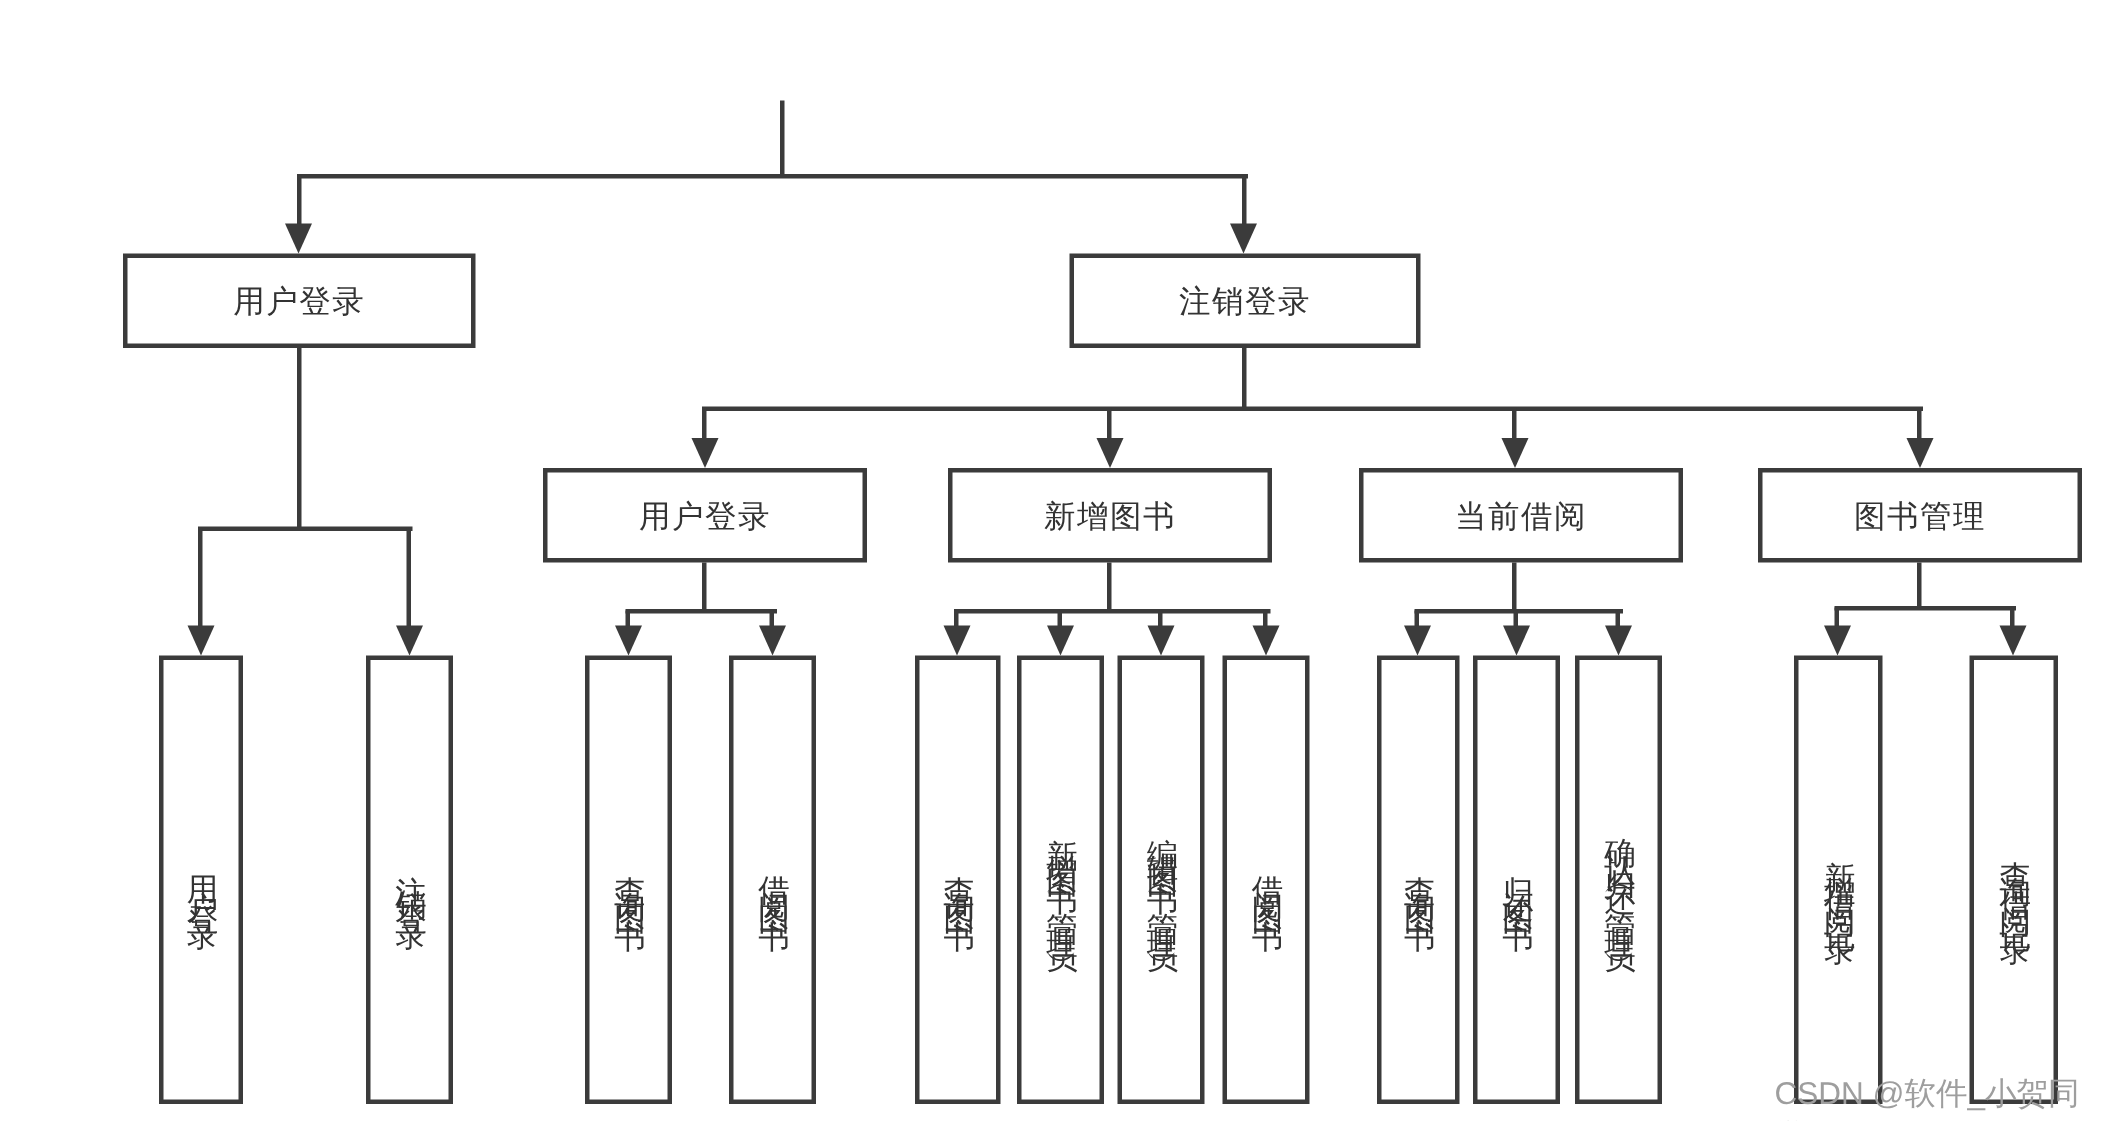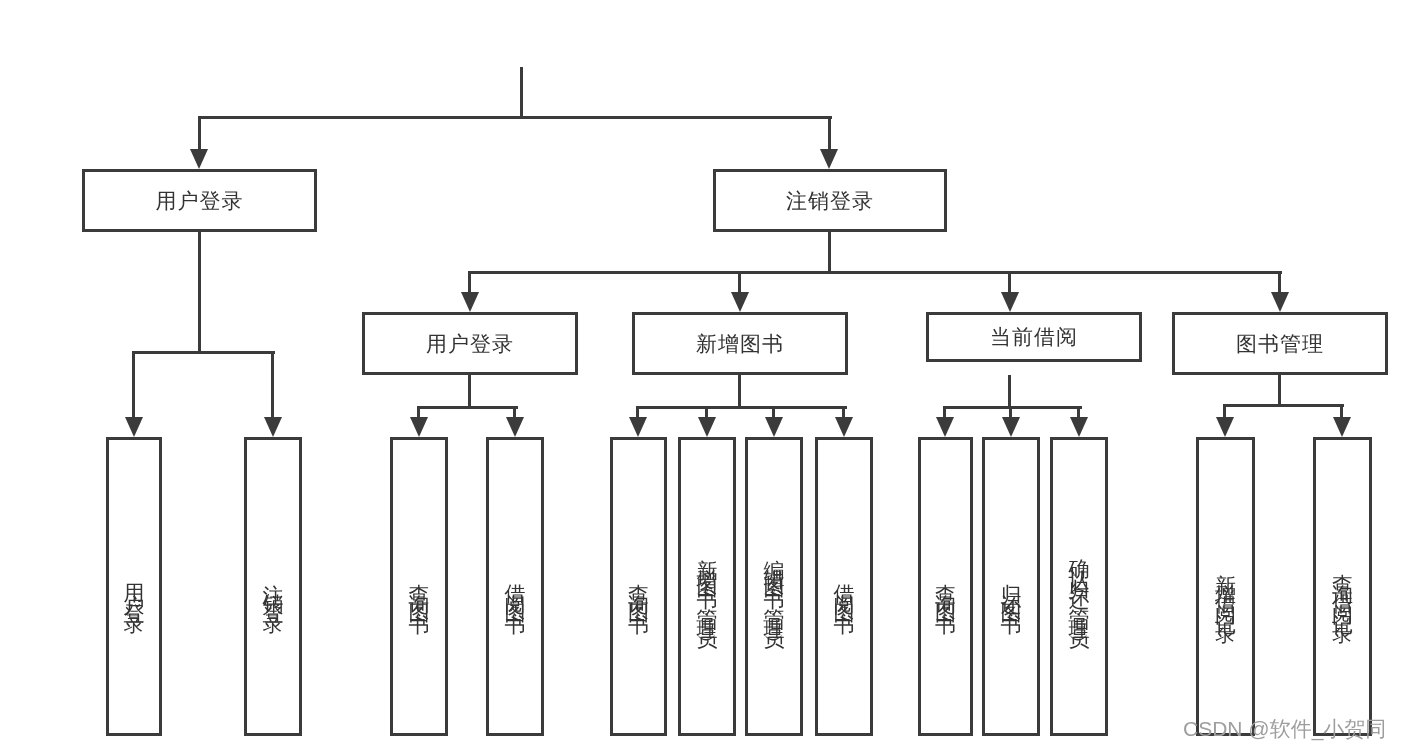--- a/index.html
+++ b/index.html
@@ -43,21 +43,21 @@
   </div>
 
   <div class="box" style="left:362px;top:312px;width:216px;height:63px;">
     <span>用户登录</span>
   </div>
 
   <div class="box" style="left:632px;top:312px;width:216px;height:63px;">
     <span>新增图书</span>
   </div>
 
-  <div class="box" style="left:926px;top:312px;width:216px;height:50px;">
+  <div class="box" style="left:906px;top:312px;width:216px;height:63px;">
     <span>当前借阅</span>
   </div>
 
   <div class="box" style="left:1172px;top:312px;width:216px;height:63px;">
     <span>图书管理</span>
   </div>
 
   <div class="box leaf" style="left:106px;top:437px;width:56px;height:299px;">
     <span class="vtext">用户登录</span>
   </div>

